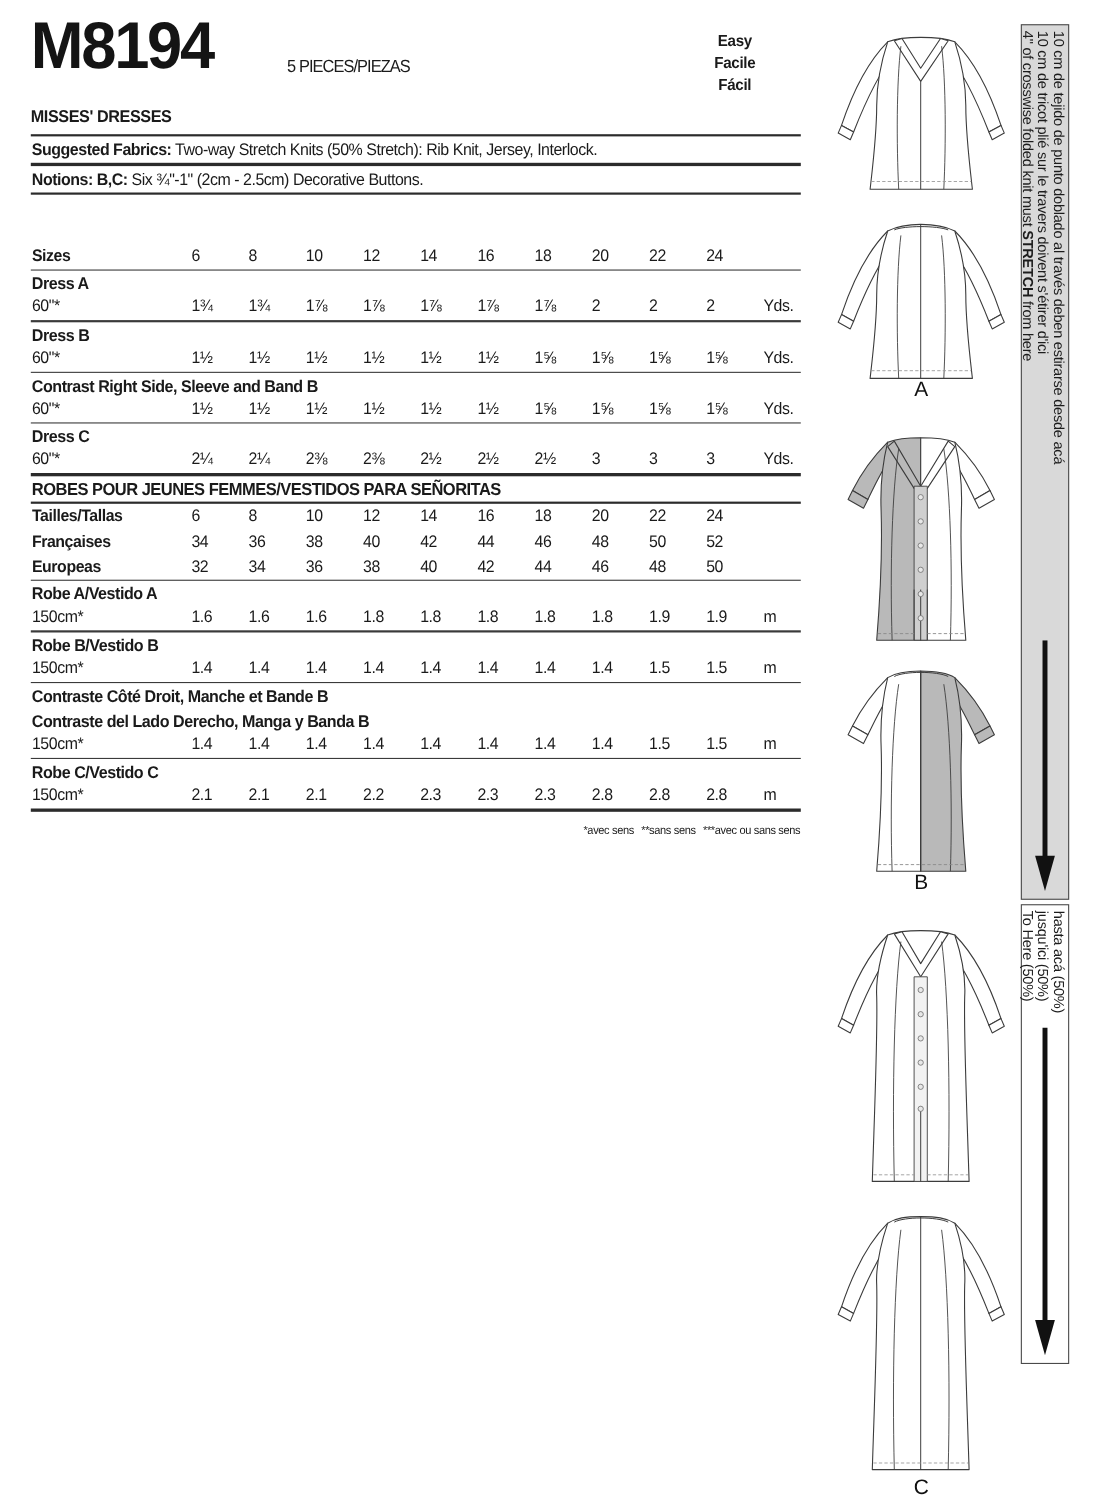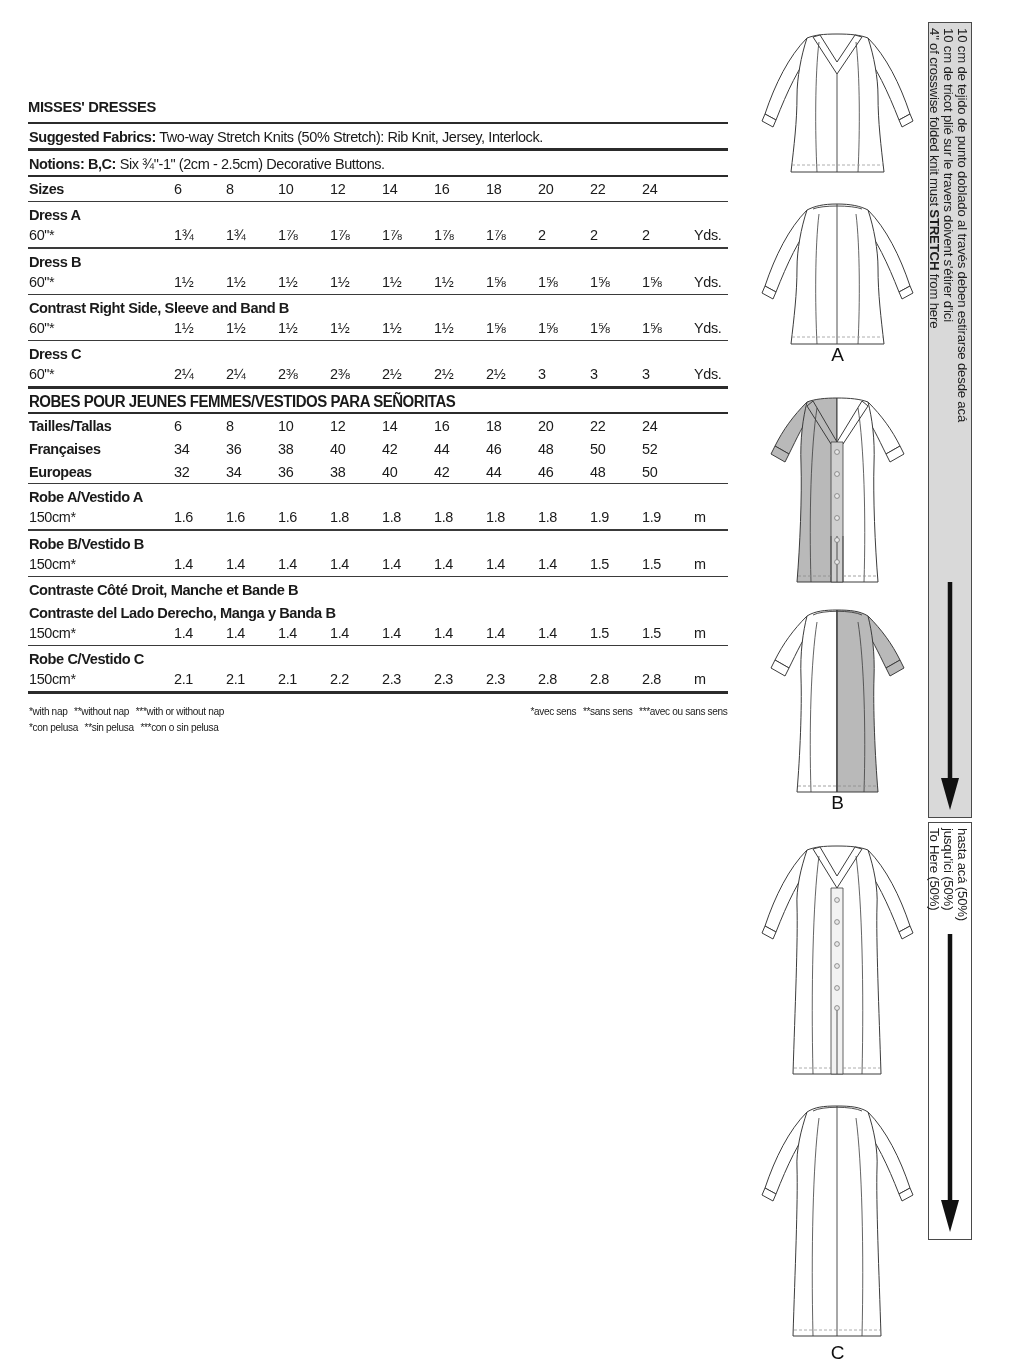--- a/index.html
+++ b/index.html
@@ -133,21 +133,21 @@
     font-weight: bold;
     letter-spacing: -0.45px;
     padding: 4px 0 1px 1px;
     transform: scaleX(0.95);
     transform-origin: left center;
     white-space: nowrap;
   }
   .section-head.caps { font-size: 15.8px; letter-spacing: -0.5px; }
 
   .yard-row { padding-top: 1px; padding-bottom: 4px; }
-  .sizes-row { padding-bottom: 4px; }
+  .sizes-row { padding-bottom: 4px; margin-top: 44px; }
 
   
   .footnotes {
     position: relative;
     margin-top: 9px;
     height: 42px;
     font-size: 10.6px;
     letter-spacing: -0.35px;
   }
   .fn-left { position: absolute; left: 1px; top: 0; line-height: 16px; }
@@ -203,20 +203,29 @@
   }
   .vtext b { font-weight: bold; }
 
   .arrow-svg { position: absolute; }
 </style>
 </head>
 <body>
 
 <div class="page">
 
+  <div class="header">
+    <div class="pattern-number">M8194</div>
+    <div class="pieces-count">5 PIECES/PIEZAS</div>
+    <div class="difficulty">
+      <div>Easy</div>
+      <div>Facile</div>
+      <div>Fácil</div>
+    </div>
+  </div>
 
   <div class="category-title">MISSES' DRESSES</div>
 
   <div class="table-area">
 
     <div class="rule"></div>
     <div class="info-line">
       <b>Suggested Fabrics:</b>
       <span>Two-way Stretch Knits (50% Stretch): Rib Knit, Jersey, Interlock.</span>
     </div>
@@ -436,28 +445,20 @@
       <div class="cell">2.3</div>
       <div class="cell">2.8</div>
       <div class="cell">2.8</div>
       <div class="cell">2.8</div>
       <div class="unit">m</div>
     </div>
 
     <div class="rule"></div>
 
     <div class="footnotes">
-      <div class="fn-left">
-        <div>
-          <span>*with nap</span><span class="fn-sp"></span><span>**without nap</span><span class="fn-sp"></span><span>***with or without nap</span>
-        </div>
-        <div>
-          <span>*con pelusa</span><span class="fn-sp"></span><span>**sin pelusa</span><span class="fn-sp"></span><span>***con o sin pelusa</span>
-        </div>
-      </div>
       <div class="fn-right">
         <div>
           <span>*avec sens</span><span class="fn-sp"></span><span>**sans sens</span><span class="fn-sp"></span><span>***avec ou sans sens</span>
         </div>
       </div>
     </div>
 
   </div>
 
   <div class="illustrations">

